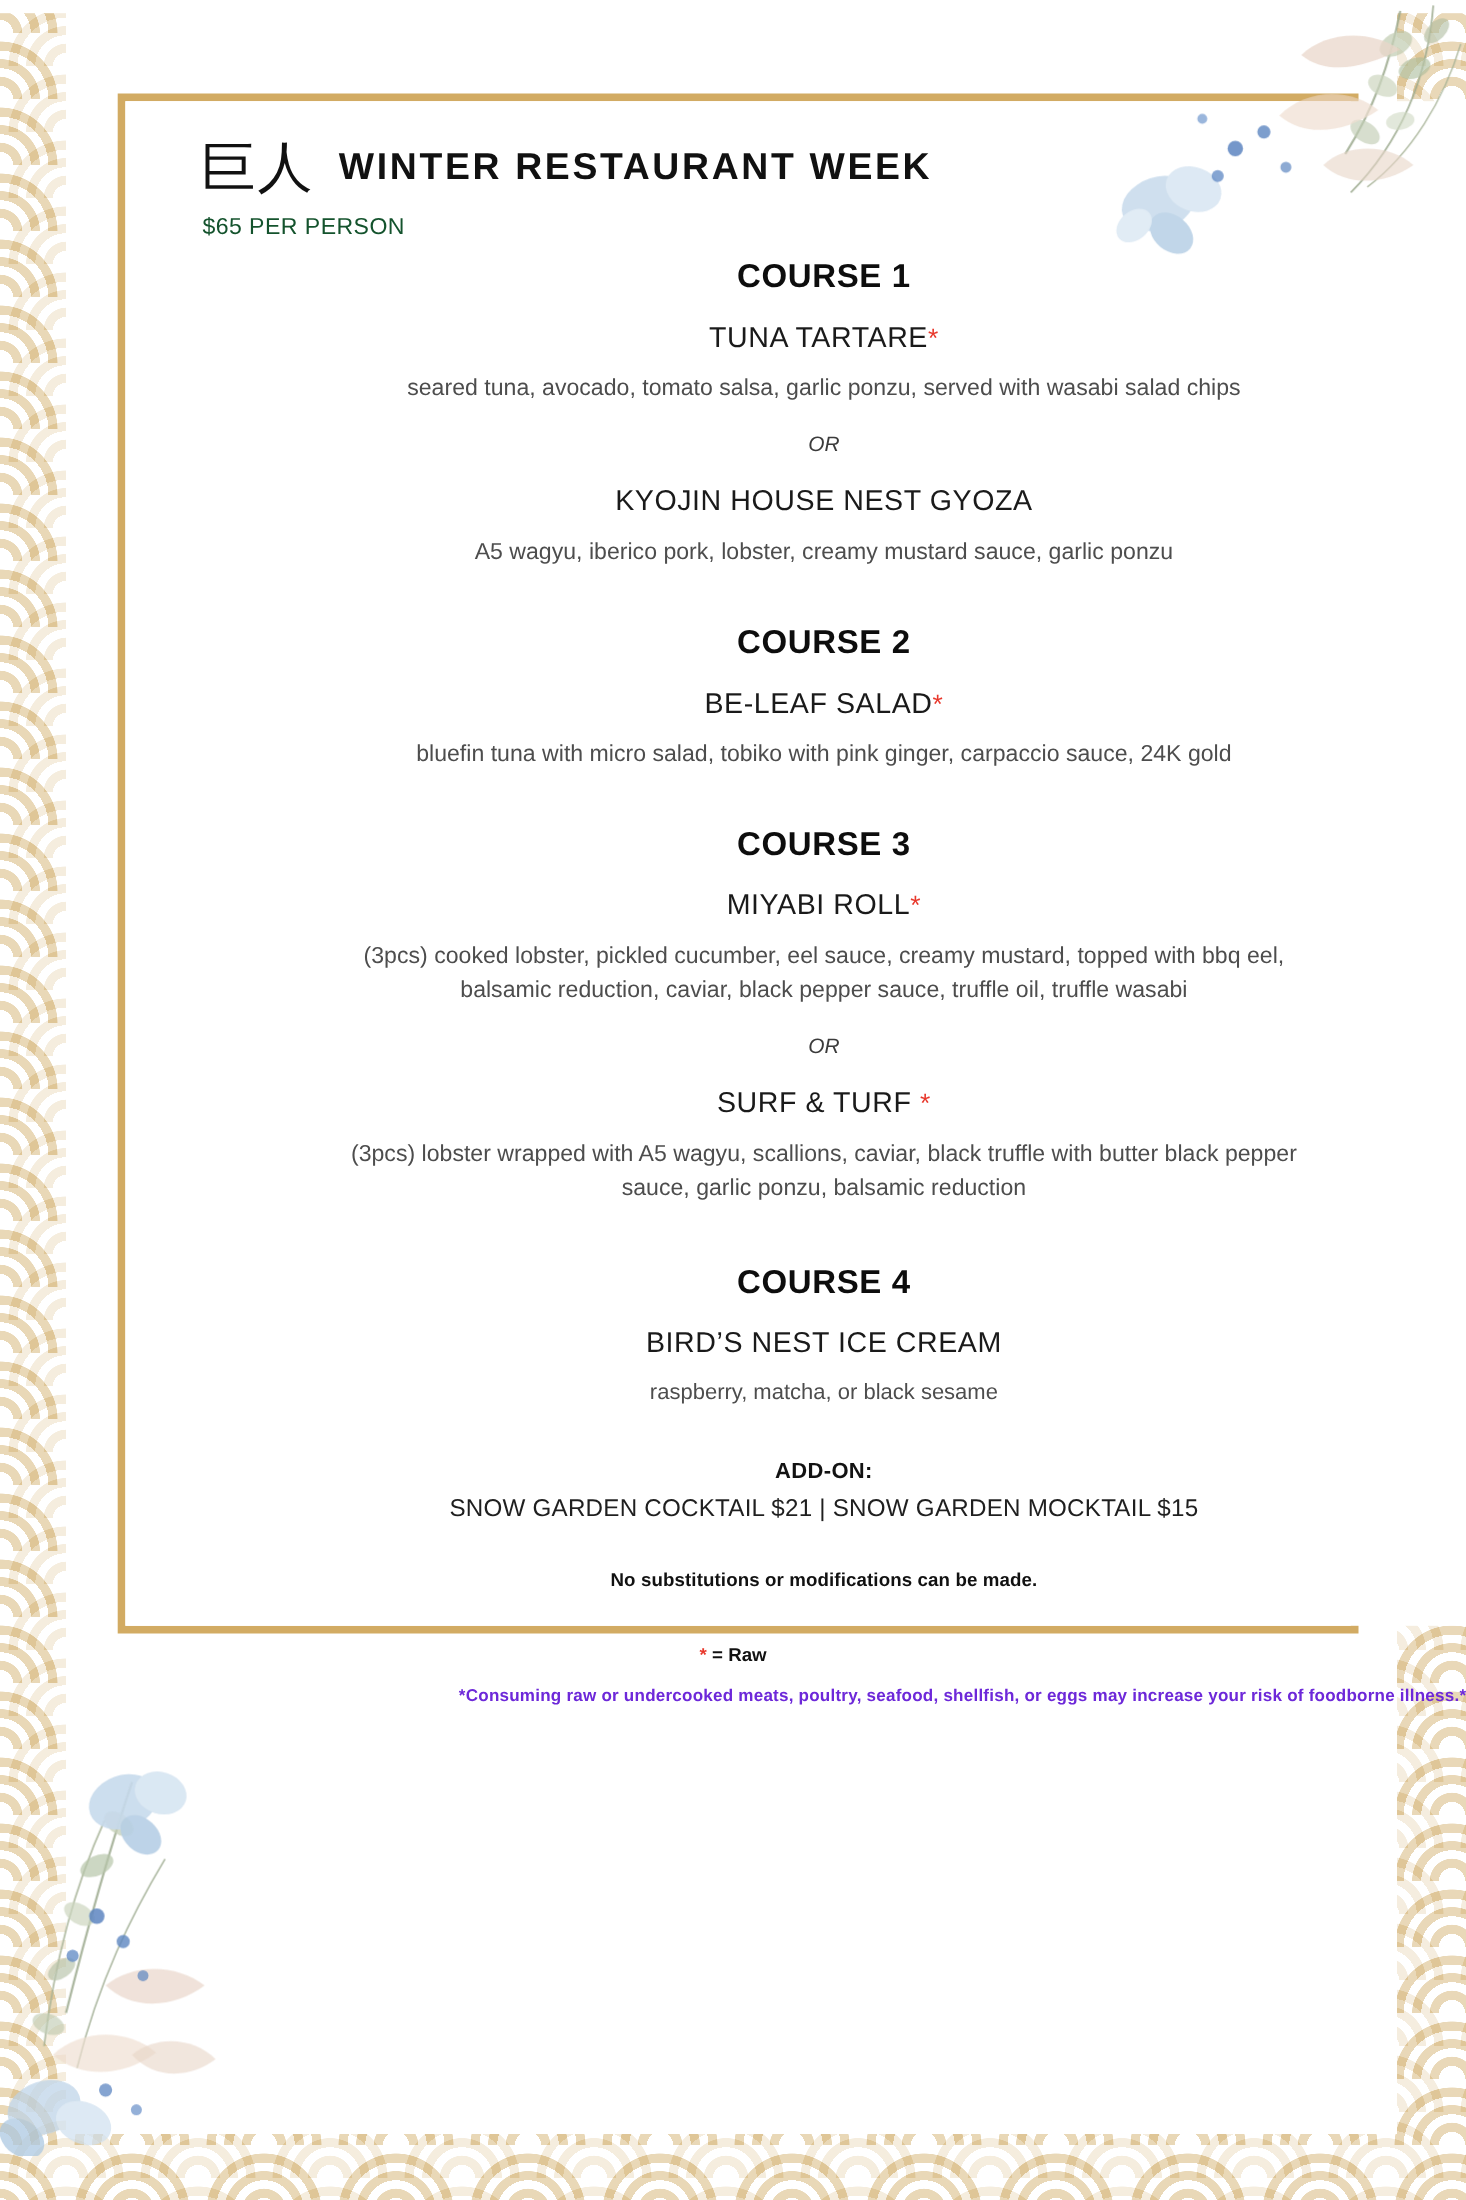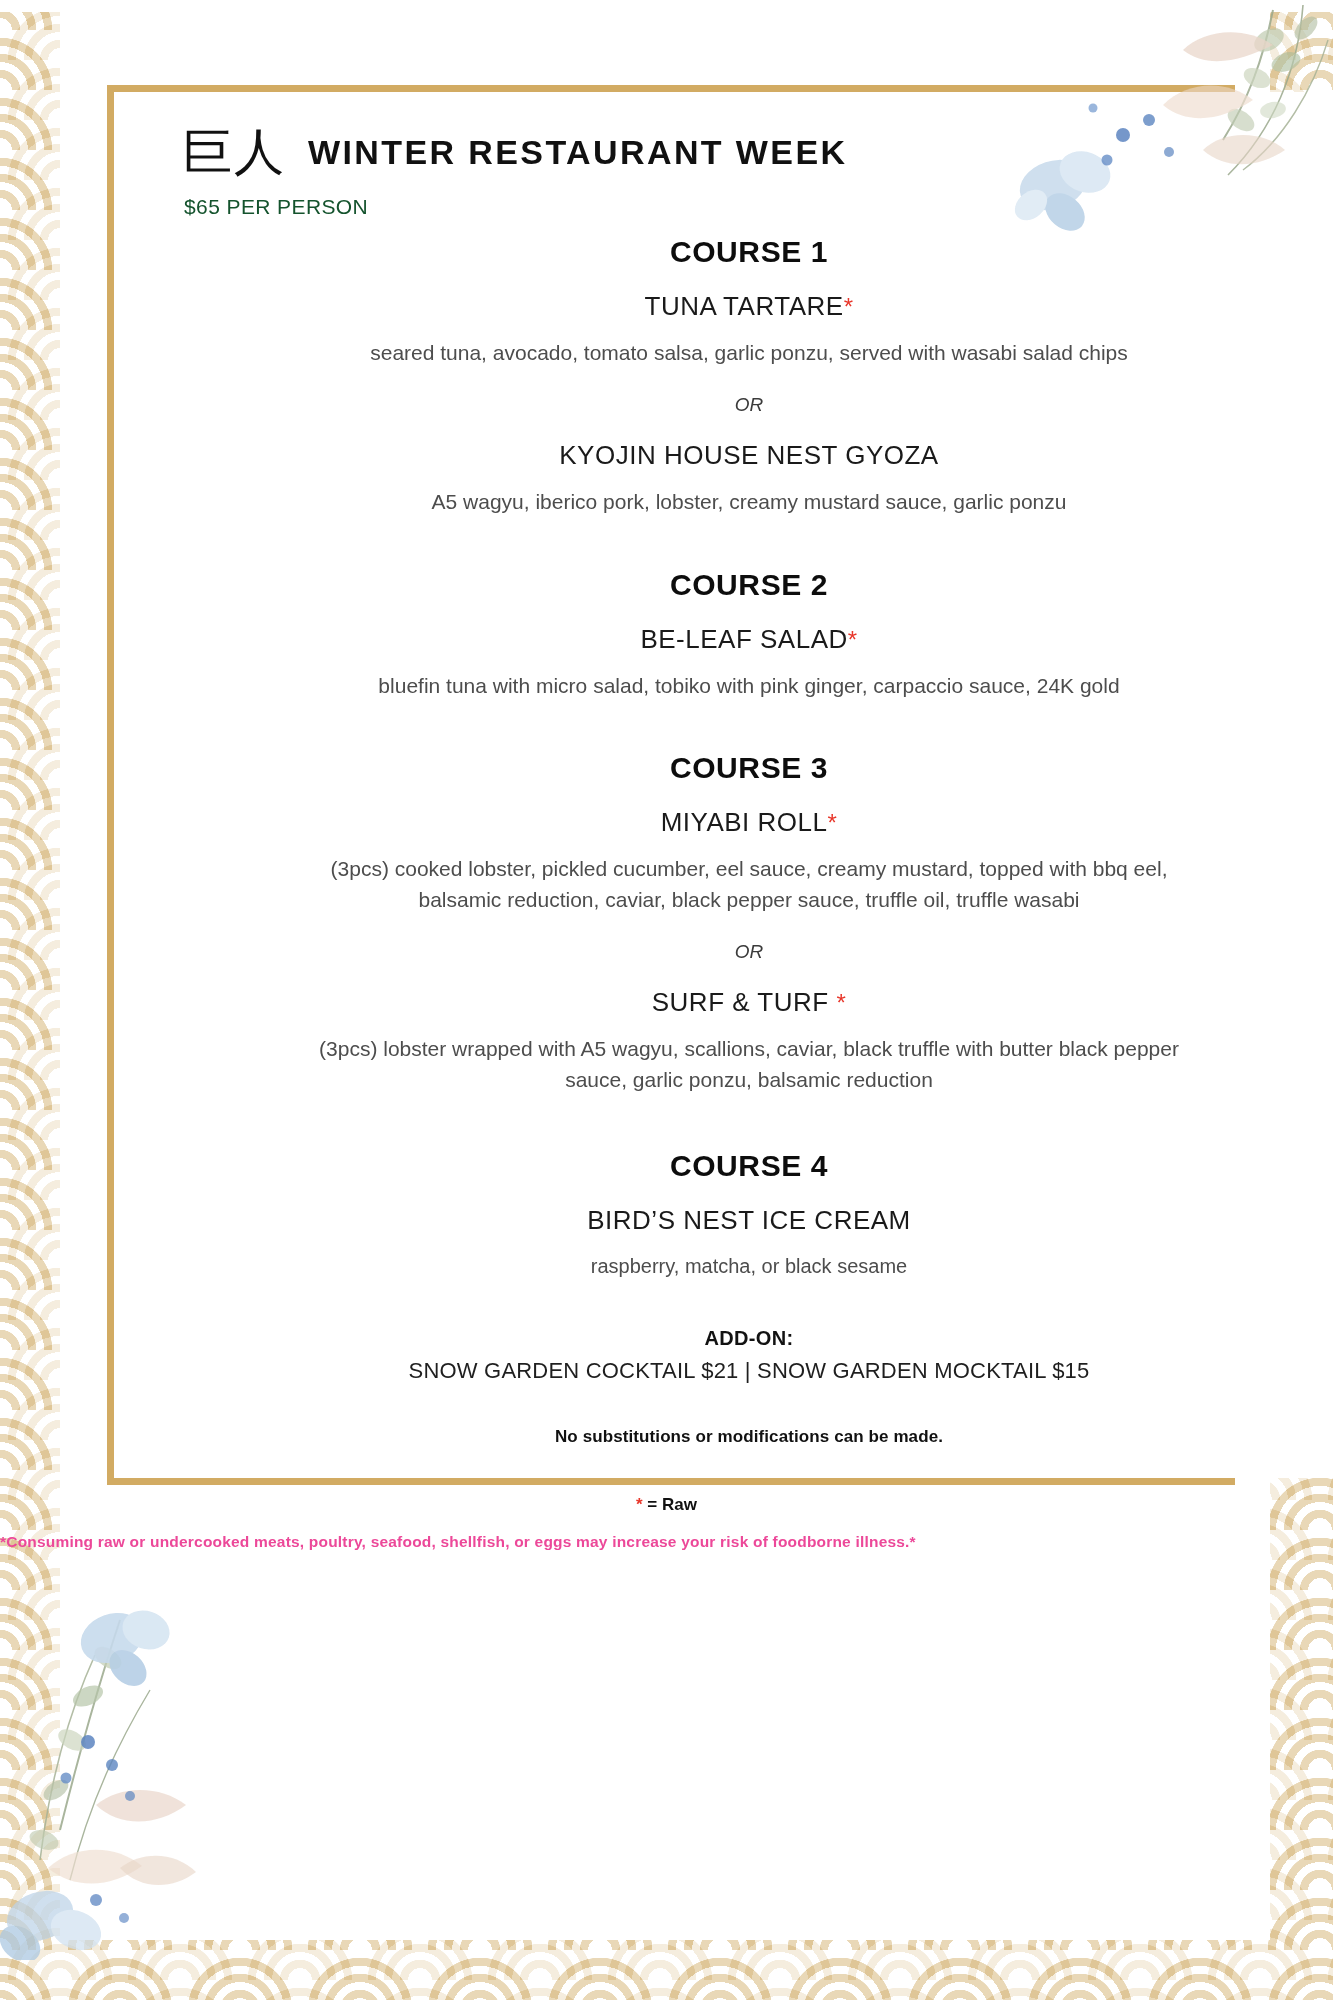--- a/index.html
+++ b/index.html
@@ -167,24 +167,24 @@
     text-align: center;
     font-size: 17px;
     font-weight: bold;
     color: #111111;
   }
   .raw-key .star { color: #e8372b; }
   .disclaimer {
     position: absolute;
     left: 0; right: 0;
     top: 1533px;
-    text-align: left;
+    text-align: right;
     font-size: 15.5px;
     font-weight: bold;
-    color: #ec4899;
+    color: #6d28d9;
     letter-spacing: .2px;
   }
 
   
   .floral {
     position: absolute;
     pointer-events: none;
   }
   .fl-top-right { right: 0; top: 0; width: 360px; height: 330px; }
   .fl-bottom-left { left: 0; bottom: 40px; width: 330px; height: 360px; }

